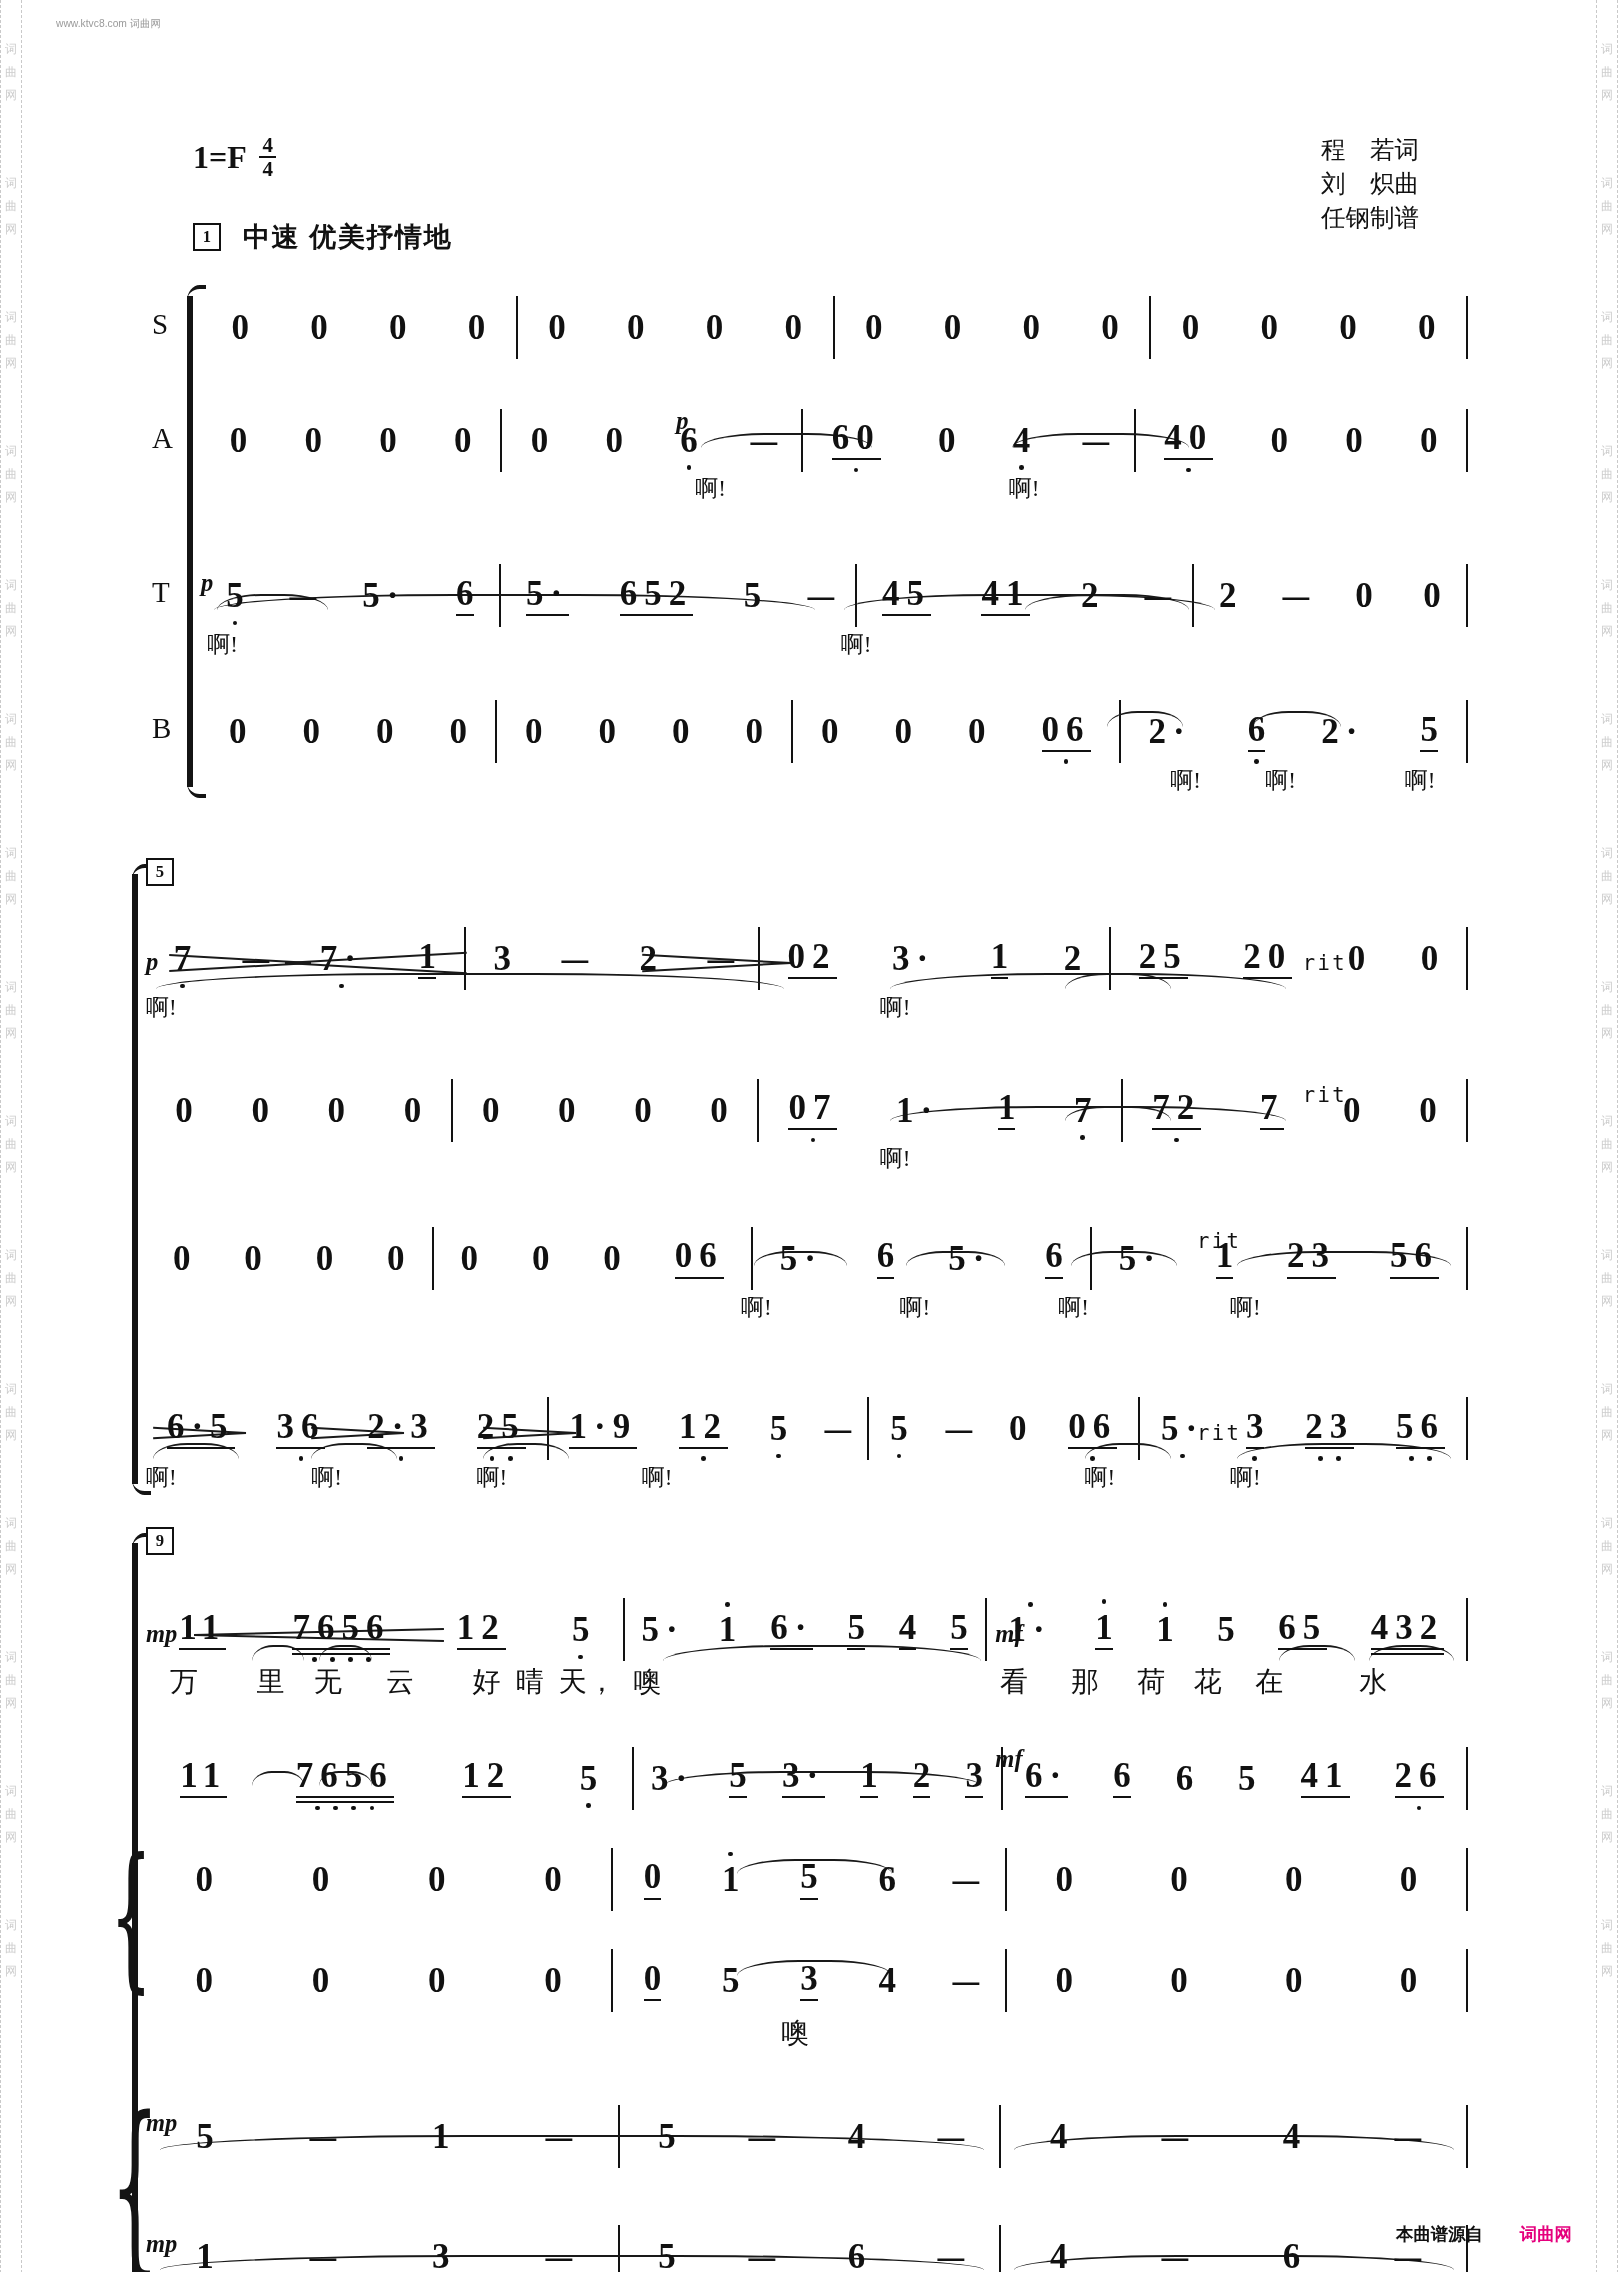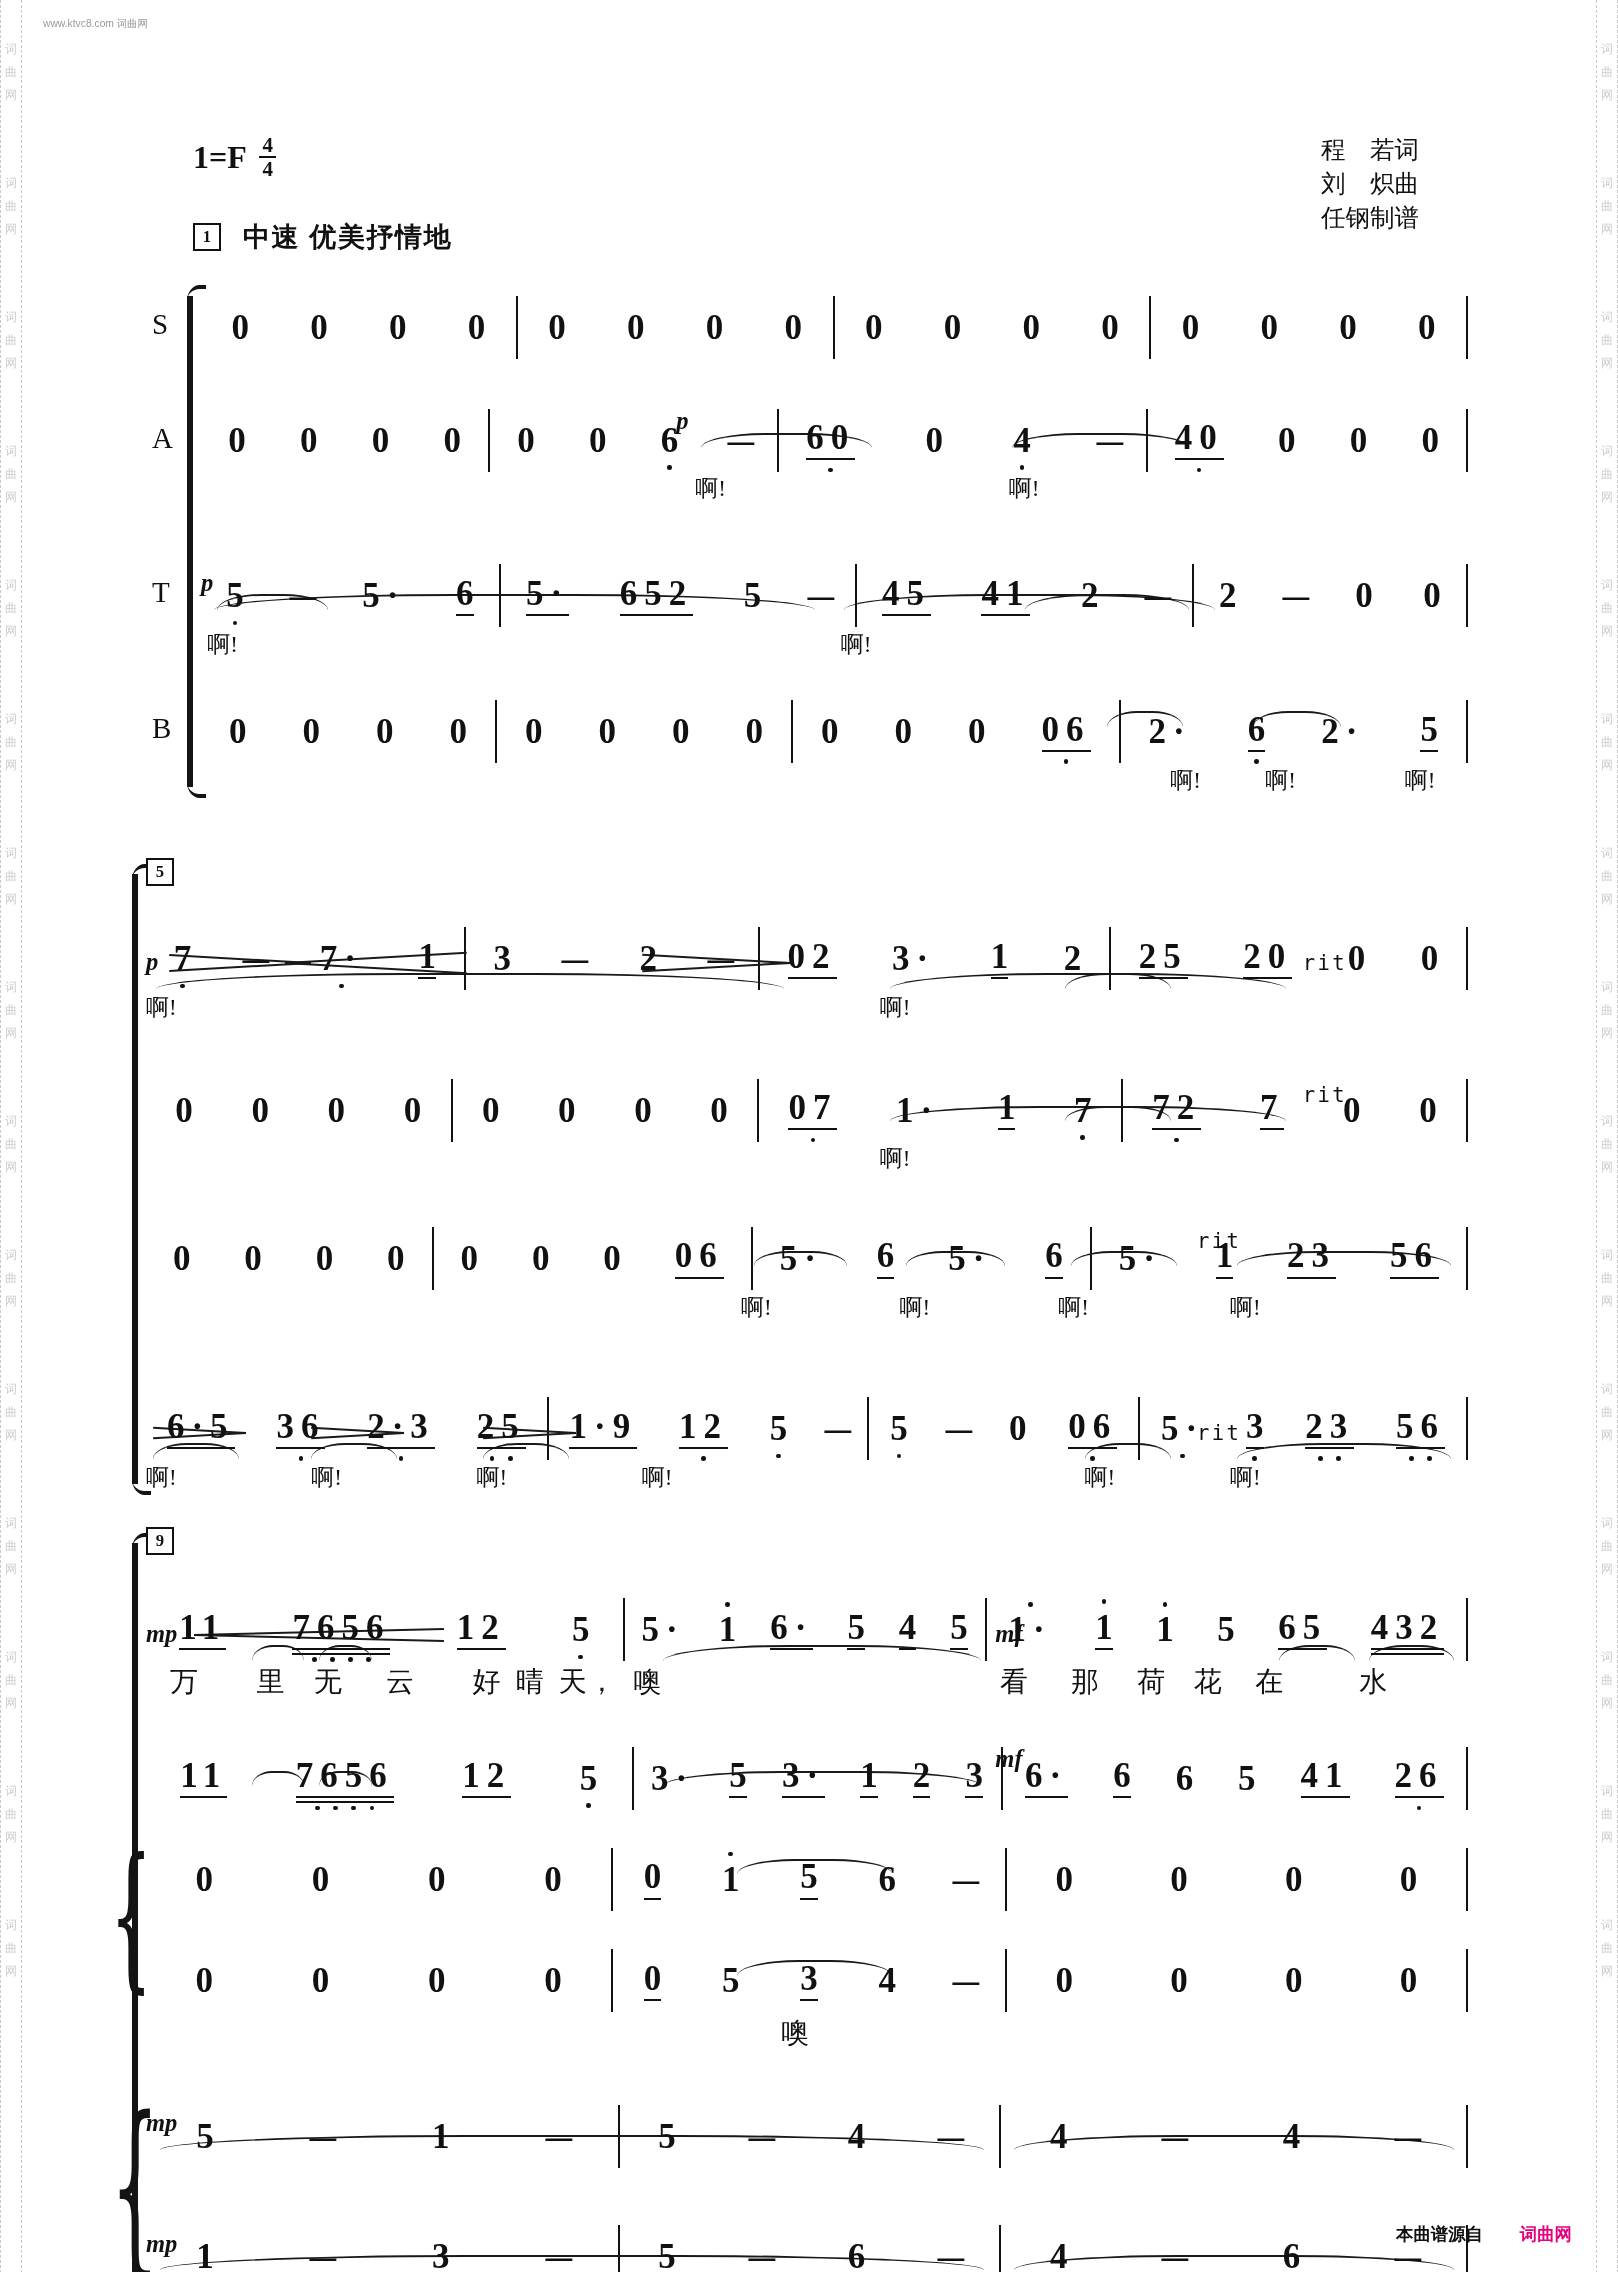--- a/index.html
+++ b/index.html
@@ -6,21 +6,21 @@
   body{background:#888;}
   #page{position:relative;width:1618px;height:2273px;background:#fff;overflow:hidden;
         outline:0.8px solid #cfcfcf;font-family:"Liberation Serif",serif;color:#111;}
   
   .wmcol{position:absolute;top:0;bottom:0;width:22px;display:flex;flex-direction:column;
          align-items:center;padding-top:43px;box-sizing:border-box;gap:76px;}
   .wmcol.left{left:0;border-left:0.8px dashed #c9c9c9;border-right:0.8px dashed #c9c9c9;}
   .wmcol.right{right:0;border-left:0.8px dashed #c9c9c9;border-right:0.8px dashed #c9c9c9;}
   .wmgrp{display:flex;flex-direction:column;gap:11px;font:12px "Liberation Sans",sans-serif;
          color:#cdcdcd;line-height:1;}
-  #wm-top{position:absolute;left:43px;top:17.4px;font:10.3px "Liberation Sans",sans-serif;color:#9a9a9a;}
+  #wm-top{position:absolute;left:56px;top:17.4px;font:10.3px "Liberation Sans",sans-serif;color:#9a9a9a;}
   
   #footer{position:absolute;right:46px;bottom:27px;font:700 17.4px "Liberation Sans",sans-serif;}
   #footer .brand{margin-left:32px;}
   
   #title{position:absolute;top:33px;left:0;right:0;text-align:center;
          font-size:74px;font-weight:700;letter-spacing:65px;text-indent:65px;white-space:nowrap;}
   #subtitle{position:absolute;top:183px;left:0;right:0;text-align:center;font-size:26px;letter-spacing:2.4px;}
   #keyblock{position:absolute;left:193px;top:134px;display:flex;align-items:center;gap:12.6px;}
   #keyblock .key{font-size:32px;font-weight:700;}
   .frac{display:inline-flex;flex-direction:column;align-items:center;font-size:21px;font-weight:700;line-height:1.05;}
@@ -310,21 +310,21 @@
                 <span class="tok"><span class="g">0</span></span>
               </div>
               <div class="measure" style="flex-grow: 1;">
                 <span class="tok"><span class="g">0</span></span>
                 <span class="tok"><span class="g">0</span></span>
                 <span class="tok"><span class="g">6</span><span class="dots lod">
                     <span class="dt"></span>
                   </span></span>
                 <span class="tok"><span class="g dash">–</span></span>
               </div>
-              <div class="measure" style="flex-grow: 1; gap: 16px;">
+              <div class="measure" style="flex-grow: 1;">
                 <span class="tok"><span class="g grp u1">60</span><span class="dots lod">
                     <span class="dt"></span>
                   </span></span>
                 <span class="tok"><span class="g">0</span></span>
                 <span class="tok"><span class="g">4</span><span class="dots lod">
                     <span class="dt"></span>
                   </span></span>
                 <span class="tok"><span class="g dash">–</span></span>
               </div>
               <div class="measure" style="flex-grow: 1;">

